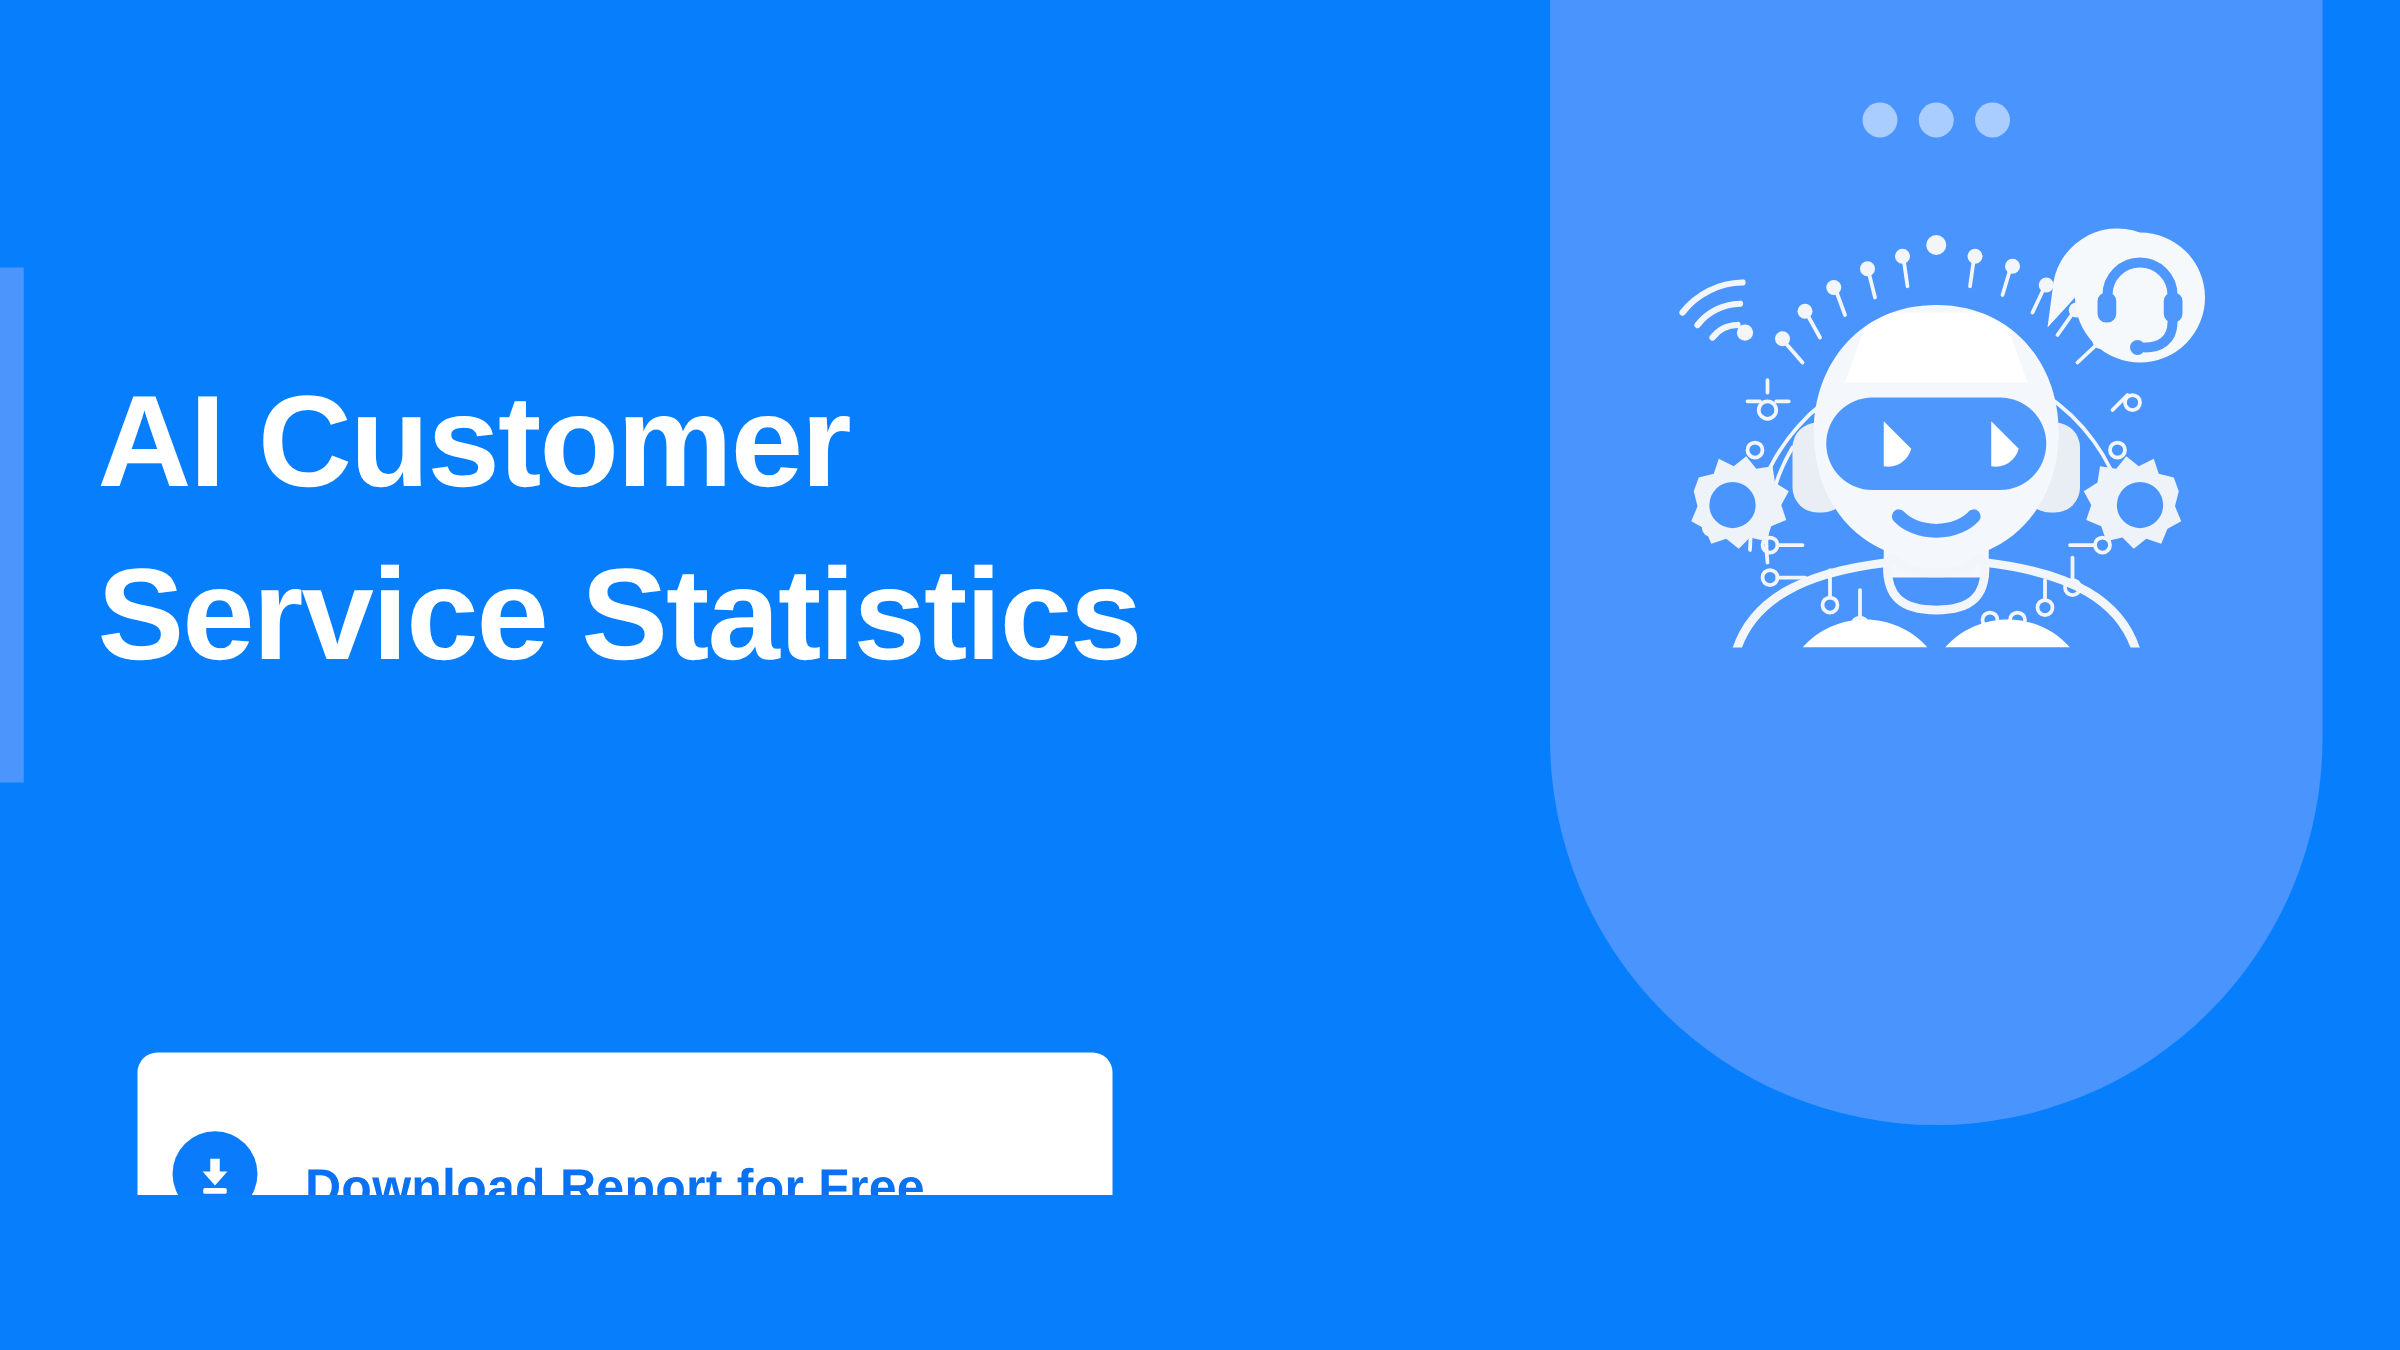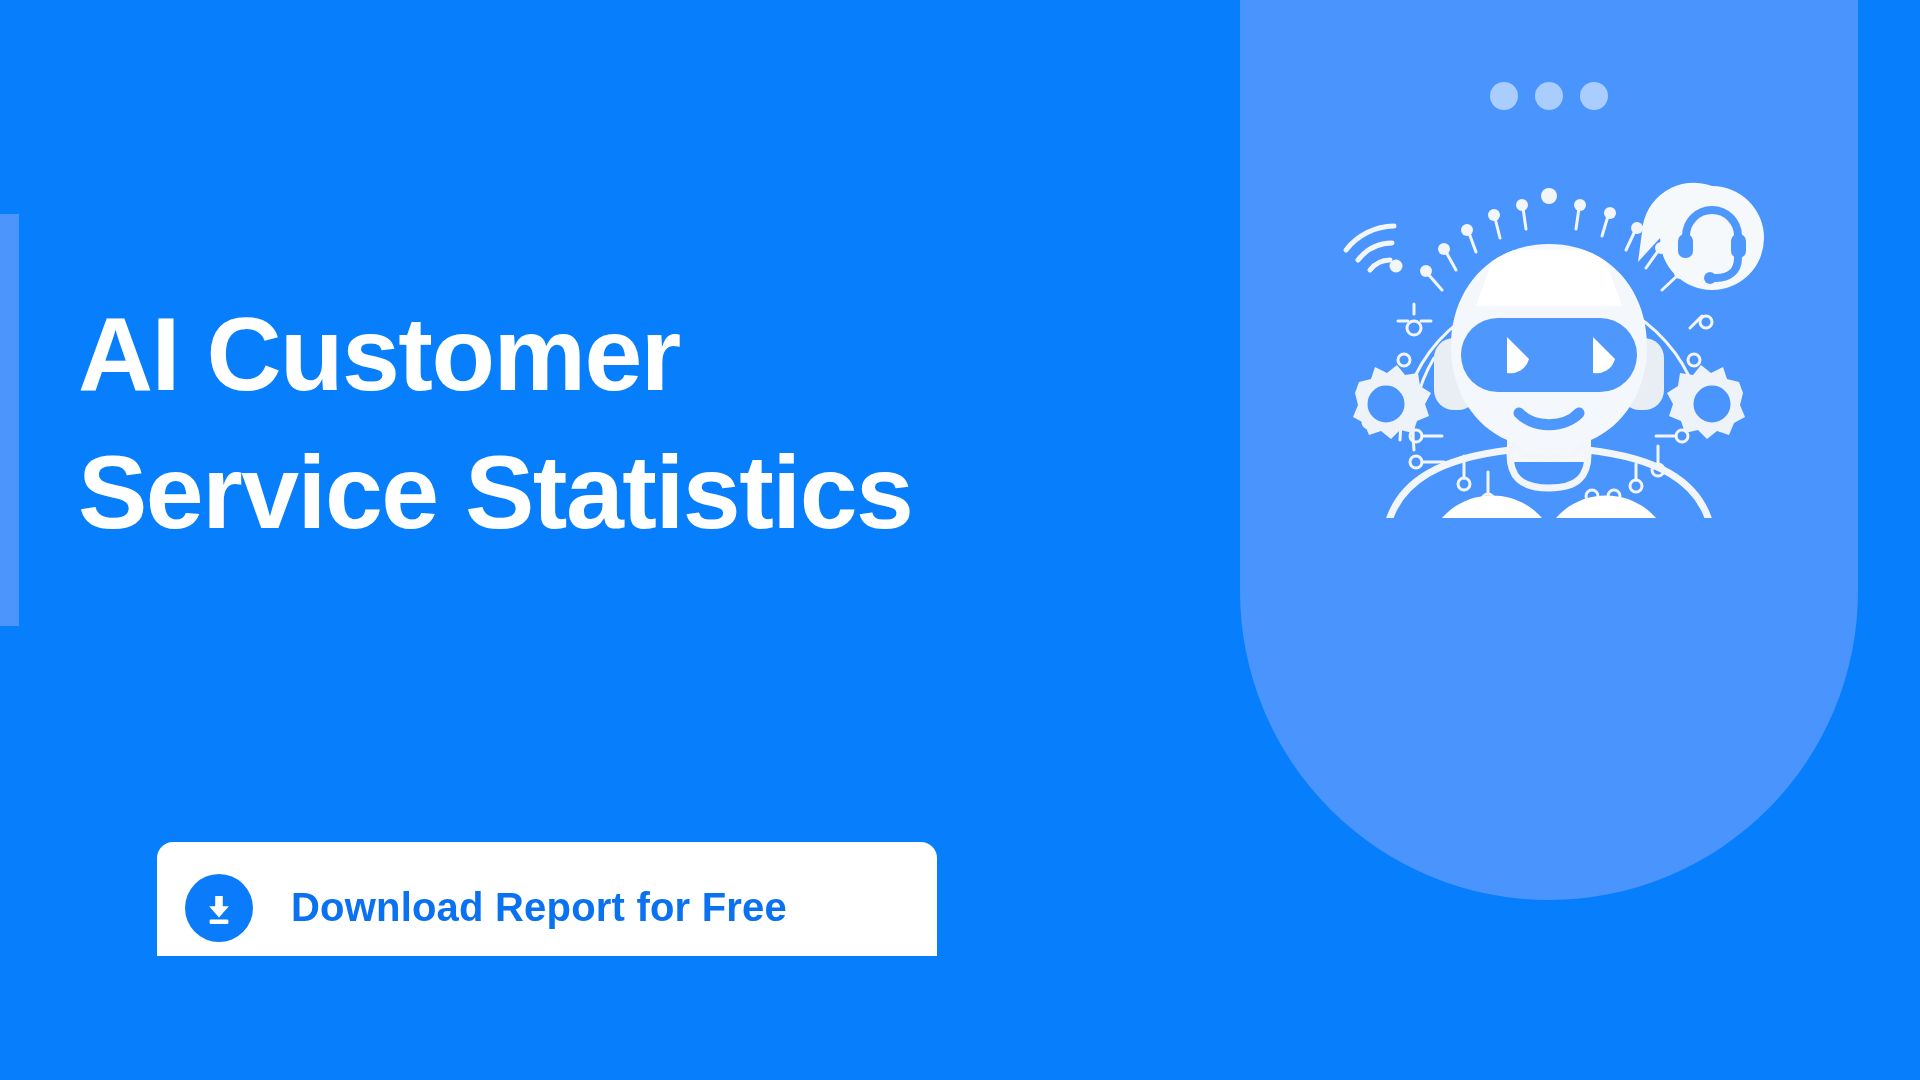--- a/index.html
+++ b/index.html
@@ -60,26 +60,25 @@
   
   #cta-button {
     position: absolute;
     left: 110px;
     top: 842px;
     width: 780px;
     height: 131px;
     background: #ffffff;
     border-radius: 16px;
     display: flex;
-    align-items: center;
+    align-items: flex-end;
     cursor: pointer;
     border: none;
     padding: 0;
     box-sizing: border-box;
-    margin-left: 47px;
   }
   #download-icon {
     width: 68px;
     height: 68px;
     border-radius: 50%;
     background: #0a7cfb;
     margin-left: 28px;
     flex: 0 0 auto;
     display: flex;
     align-items: center;

